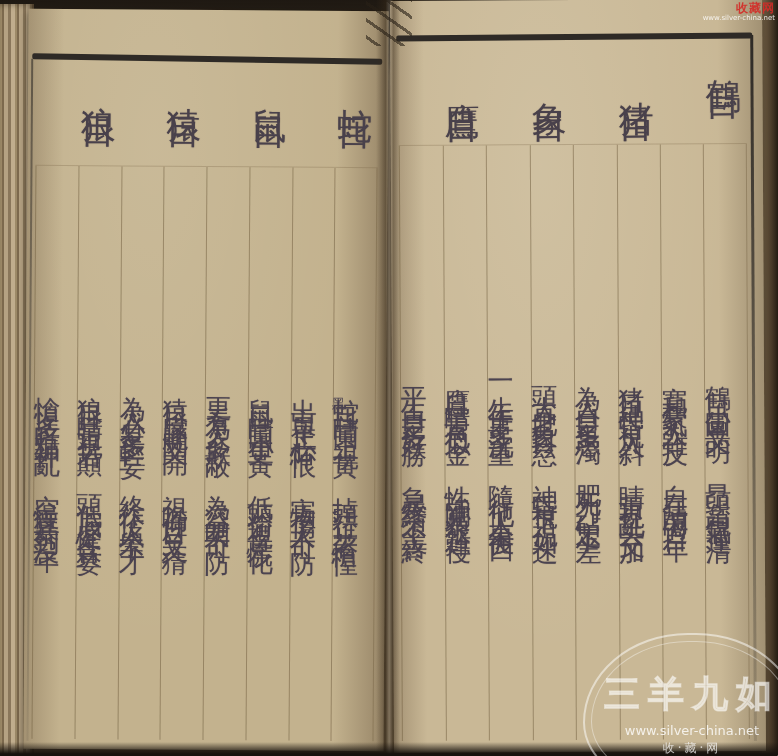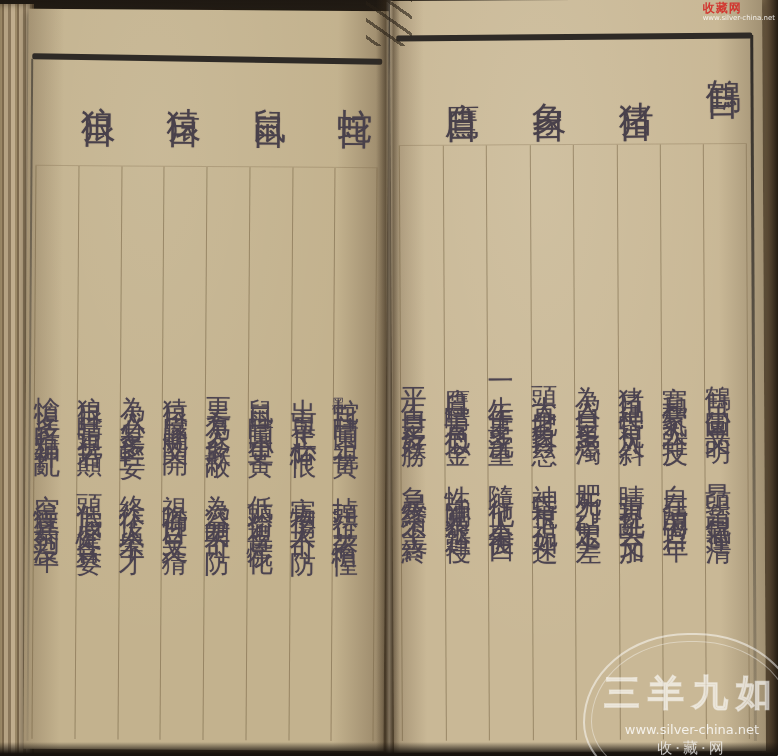--- a/index.html
+++ b/index.html
@@ -90,37 +90,37 @@
   .stitch{
     position:absolute;left:366px;top:0;width:46px;height:46px;z-index:4;
     background:repeating-linear-gradient(35deg,transparent 0 6px,rgba(40,32,22,.75) 6px 9px,transparent 9px 14px);
     opacity:.8;
   }
   .floor{
     position:absolute;left:0;right:0;bottom:0;height:14px;z-index:6;
     background:linear-gradient(180deg,transparent,#17120d 85%);
   }
   
-  .wm-corner{position:absolute;right:3px;top:2px;z-index:9;text-align:left;line-height:1.1;}
+  .wm-corner{position:absolute;right:3px;top:2px;z-index:9;text-align:right;line-height:1.1;}
   .wm-corner .red{color:rgba(210,45,40,.92);font-size:12px;font-weight:bold;letter-spacing:1px;}
   .wm-corner .url{color:rgba(255,255,255,.85);font-size:7px;font-family:"DejaVu Sans",sans-serif;}
   .wm-seal{
     position:absolute;left:583px;top:633px;width:214px;height:156px;z-index:8;
     border:2px solid rgba(255,255,255,.50);border-radius:48% 48% 46% 46% / 56% 56% 44% 44%;
     display:flex;flex-direction:column;align-items:center;justify-content:center;
     color:#fff;
   }
   .wm-seal::before{
     content:"";position:absolute;inset:6px;border:1px solid rgba(255,255,255,.38);
     border-radius:inherit;
   }
   .wm-seal .big{font-size:36px;letter-spacing:8px;color:rgba(255,255,255,.38);
     -webkit-text-stroke:1px rgba(255,255,255,.45);font-weight:bold;}
   .wm-seal .url{font-size:13px;color:rgba(255,255,255,.80);font-family:"DejaVu Sans",sans-serif;margin-top:4px;}
-  .wm-seal .lbl{font-size:15px;color:rgba(255,255,255,.72);letter-spacing:3px;margin-top:2px;}
+  .wm-seal .lbl{font-size:12px;color:rgba(255,255,255,.72);letter-spacing:3px;margin-top:2px;}
 </style>
 </head>
 <body>
 
 <div class="photo">
 
   <div class="stack-left"></div>
   <div class="right-edge"></div>
 
   <div class="page page-left">

